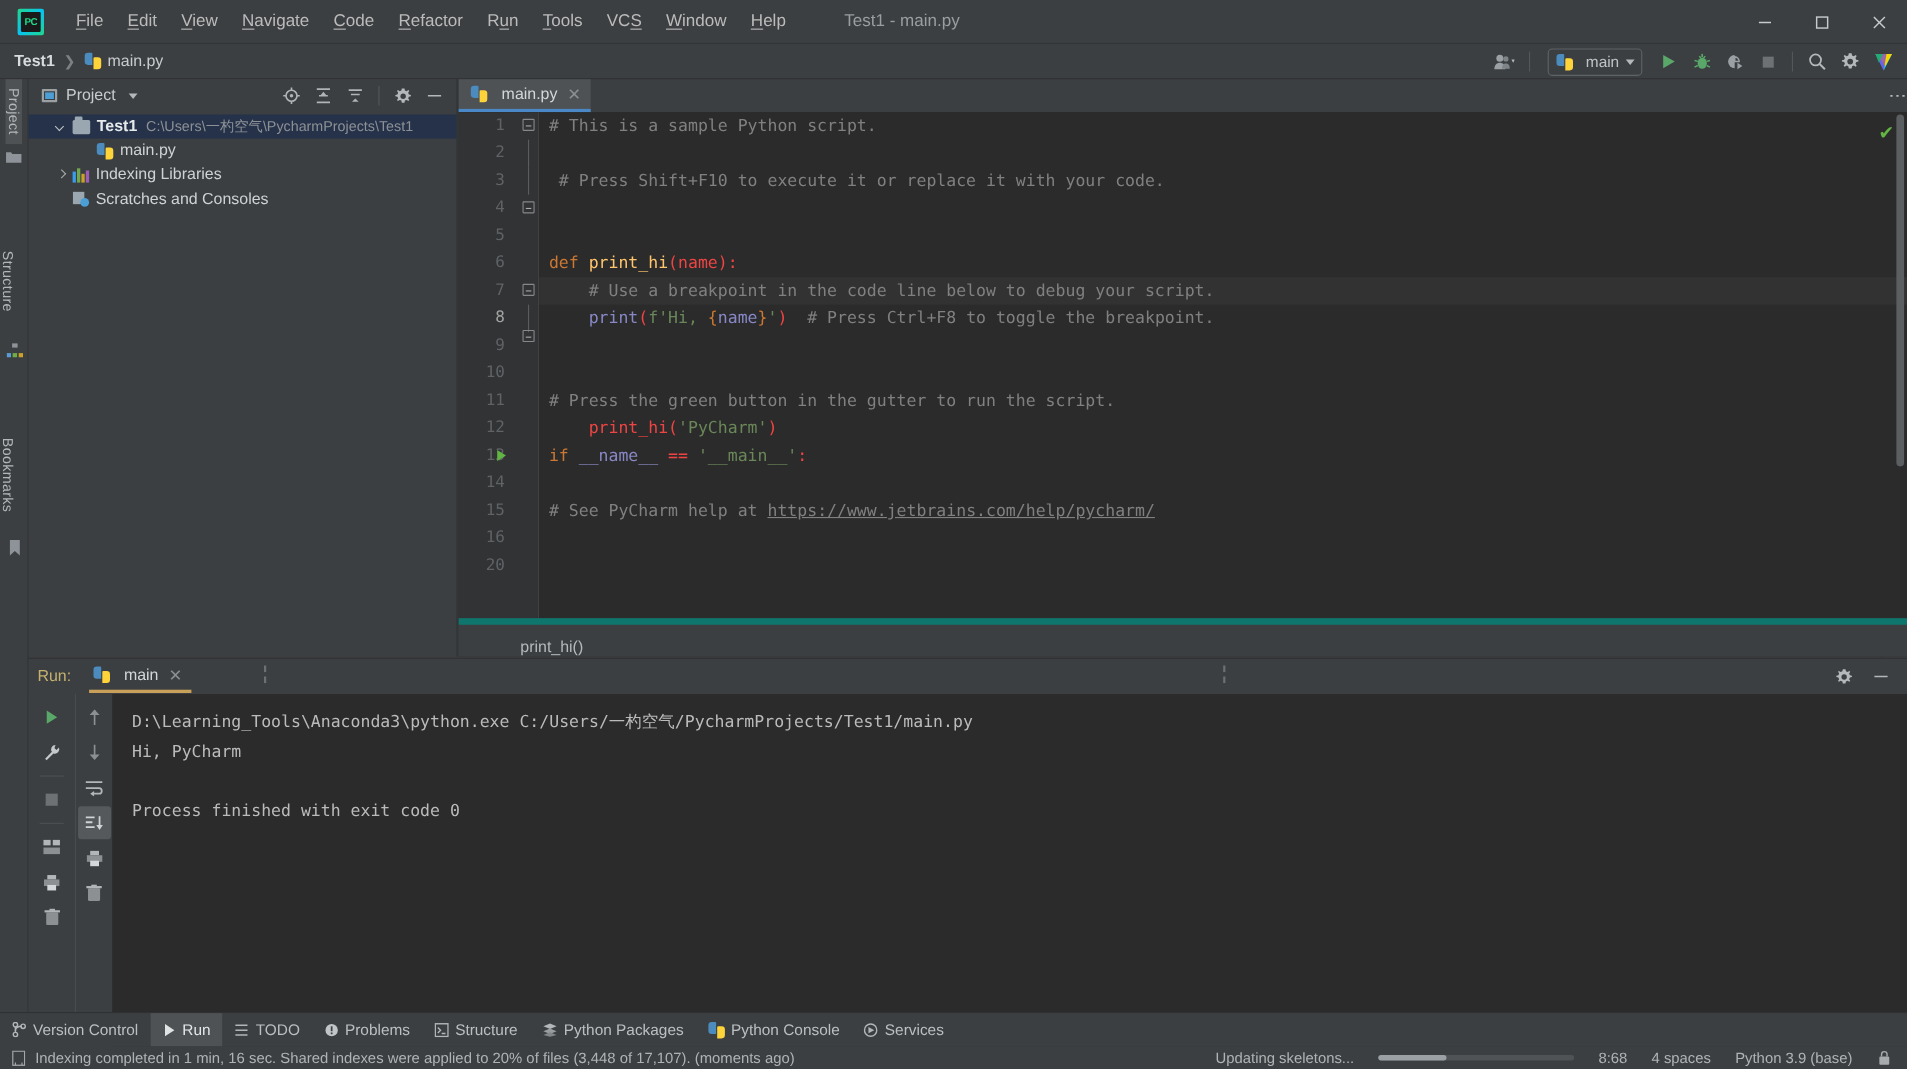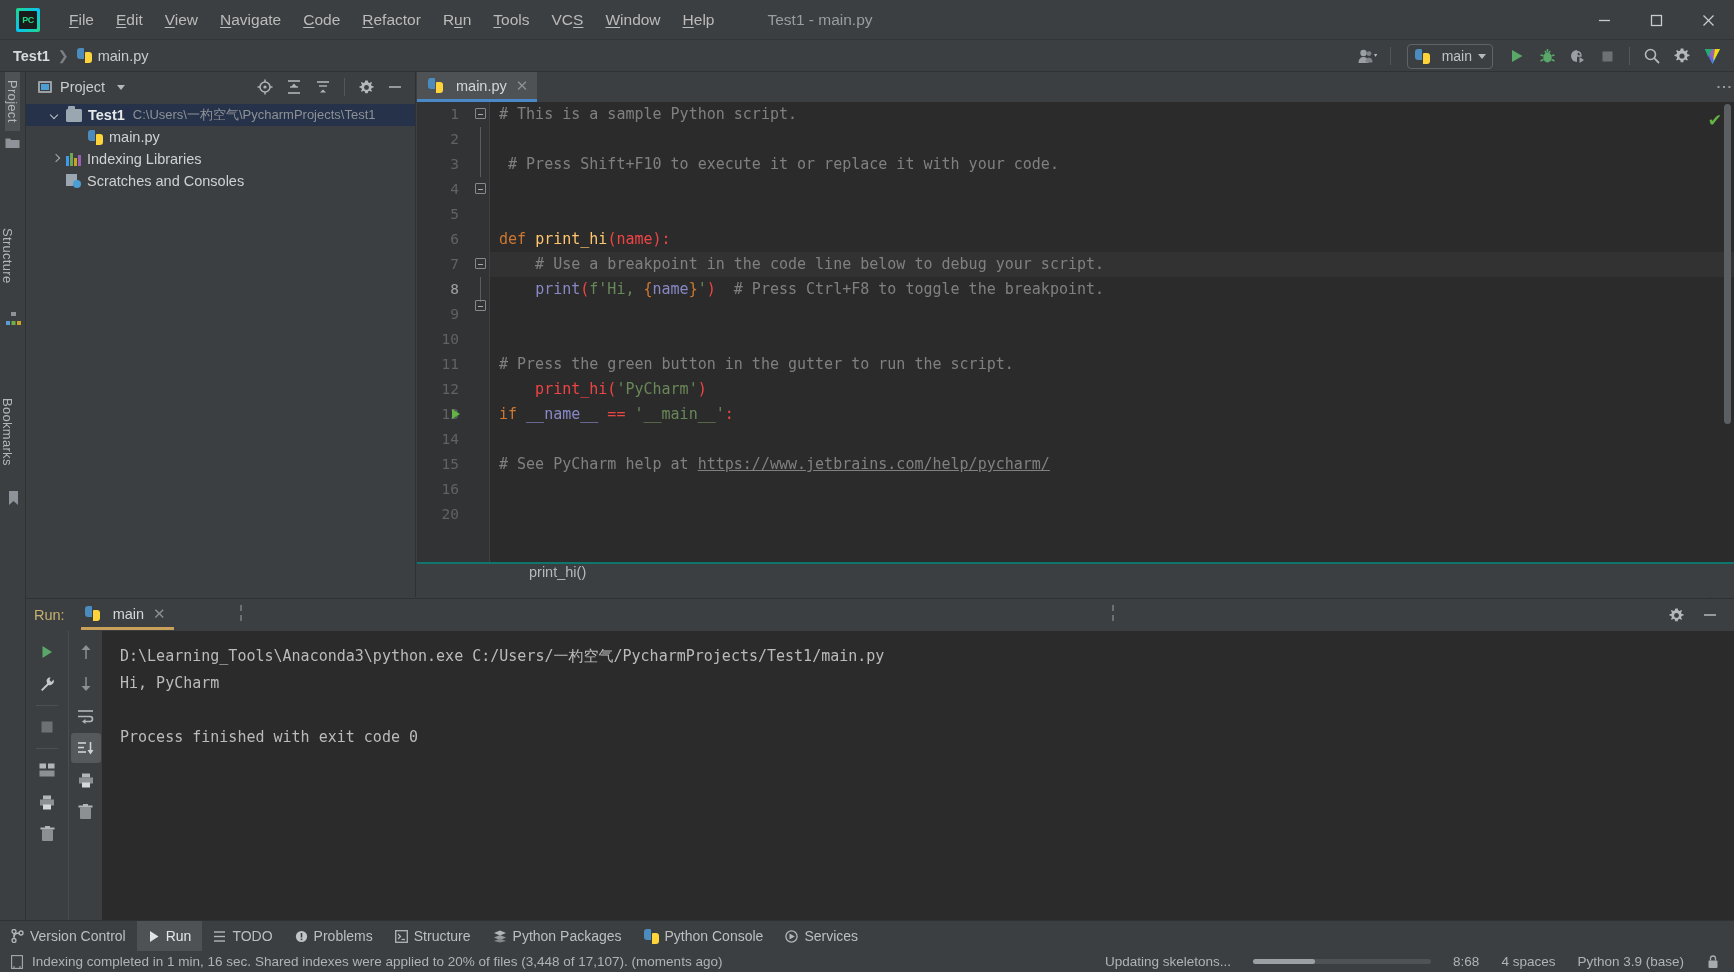--- a/index.html
+++ b/index.html
@@ -247,22 +247,22 @@
   .inner-vline {
     position: absolute; left: 0; top: 0; width: 1px; height: 100%; background: #3f4143;
   }
   .vmark { position: absolute; right: 12px; top: 8px; color: #62b543; font-size: 17px; }
   .scroll-v {
     position: absolute; right: 3px; top: 2px; width: 7px; height: 320px;
     background: #5c5f61; border-radius: 4px;
   }
   .breadcrumb-bar {
     position: absolute; left: 0; bottom: 0; width: 100%; height: 35px;
-    background: #3c3f41; border-top: 2px solid #0f766e;
-    display: flex; align-items: flex-start; padding-left: 112px;
+    background: #3c3f41; border-top: 6px solid #0f766e;
+    display: flex; align-items: flex-end; padding-left: 56px;
     color: #b6b9bb; font-size: 14.5px;
   }
 
   
   .run-window {
     position: absolute; left: 26px; top: 598px; width: 1708px; height: 322px;
     background: #3c3f41; border-top: 1px solid #2f3133;
   }
   .run-head {
     height: 32px; display: flex; align-items: center; padding-left: 8px;

